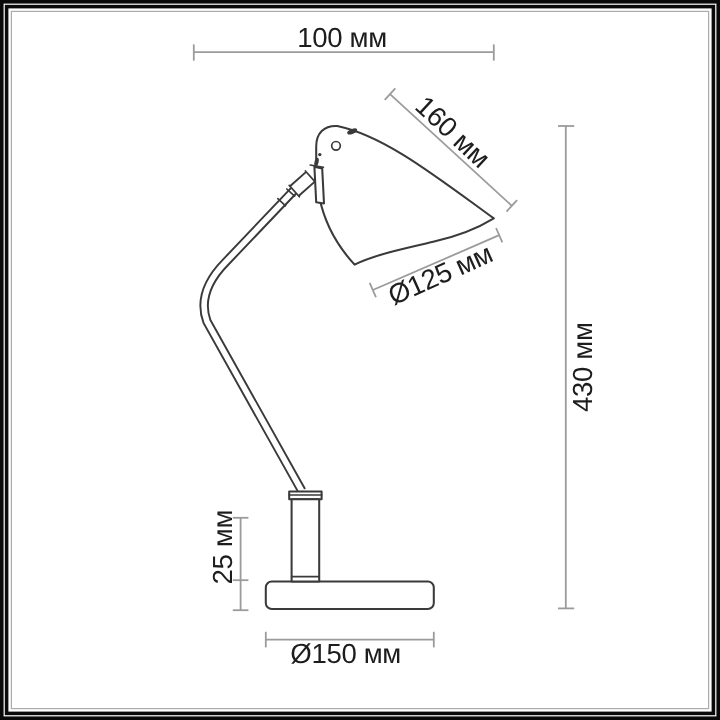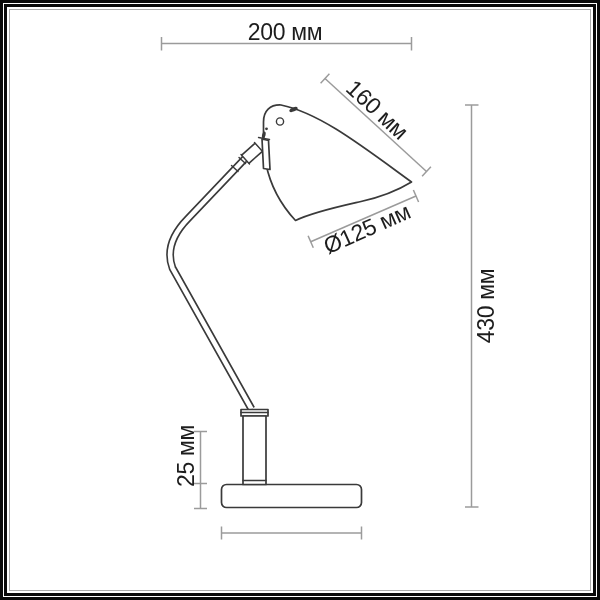--- a/index.html
+++ b/index.html
@@ -111,18 +111,19 @@
     <rect class="lamp-fill" x="221.5" y="484.5" width="140" height="23" rx="5"></rect>
 
     <g>
       <rect class="lamp-fill" x="241" y="409.5" width="27" height="6.5"></rect>
       <line class="thin" x1="241" y1="412.5" x2="268" y2="412.5"></line>
       <rect class="lamp-fill" x="243" y="416" width="23" height="68.5"></rect>
       <line class="thin" x1="243" y1="480.5" x2="266" y2="480.5"></line>
     </g>
   </svg>
 
-  <div class="dim-label" style="left:285px;top:32px;">200 мм</div>
+  <div class="dim-label" style="left:285px;top:32px;">100 мм</div>
   <div class="dim-label rot43" style="left:377px;top:110px;">160 мм</div>
   <div class="dim-label rotm24" style="left:367px;top:229px;">Ø125 мм</div>
   <div class="dim-label rotm90" style="left:486px;top:306px;">430 мм</div>
   <div class="dim-label rotm90" style="left:186px;top:456px;">25 мм</div>
+  <div class="dim-label" style="left:288px;top:545px;">Ø150 мм</div>
 </div>
 
 </body></html>

